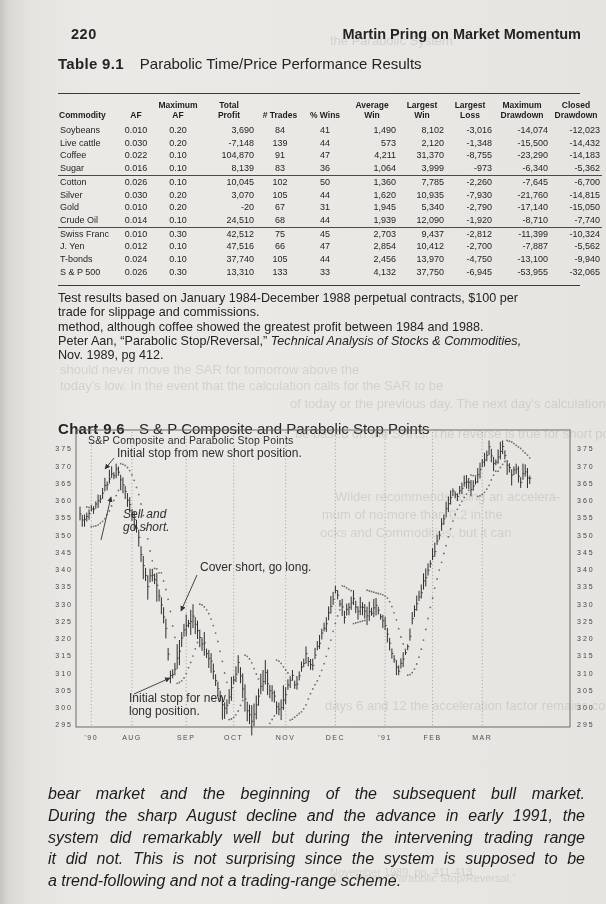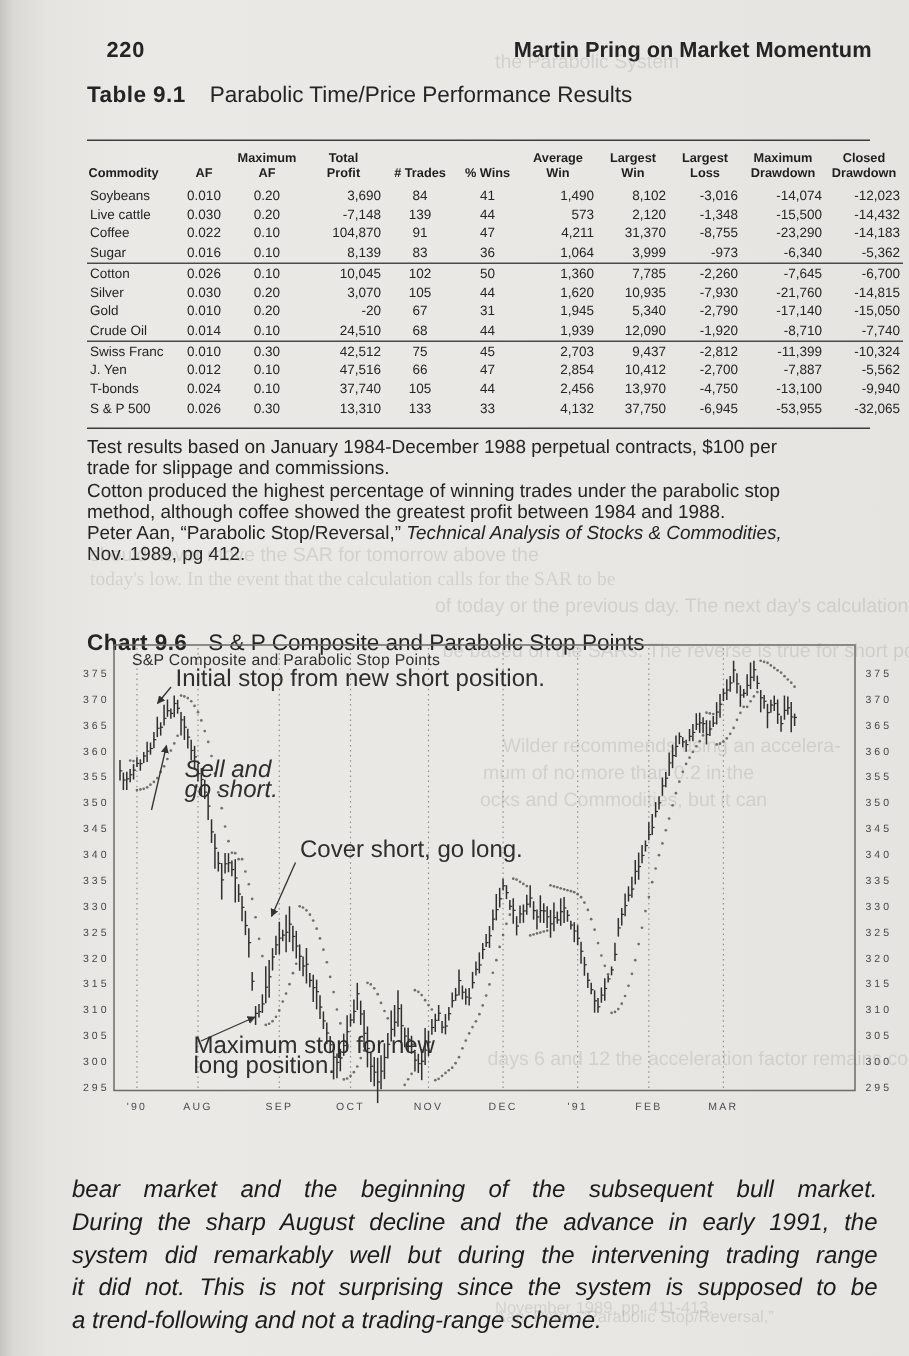--- a/index.html
+++ b/index.html
@@ -29,42 +29,42 @@
   table.results .c8{width:46px;}.results .c9{width:54px;}.results .c10{width:50px;}
   table.results tr.group-end td{border-bottom:1px solid #4a4a4a;margin-left:28px;}
   
   .notes{left:58px;top:291px;width:524px;font-size:12.6px;line-height:14.3px;color:#242424;}
   .notes i{font-style:italic;}
   
   .chart-title{left:58px;top:408px;font-size:15px;white-space:nowrap;margin-top:12px;}
   .chart-title b{margin-right:14px;letter-spacing:.3px;}
   
   .chart-inner-title{left:88px;top:434px;font-size:10.5px;color:#2e2e2e;letter-spacing:.2px;z-index:3;}
-  .ann{font-size:16px;color:#2e2e2e;white-space:pre-line;z-index:3;line-height:12.5px;}
+  .ann{font-size:12px;color:#2e2e2e;white-space:pre-line;z-index:3;line-height:12.5px;}
   .ann.it{font-style:italic;}
   #ann1{left:117px;top:447px;}
   #ann2{left:91px;top:508px;margin-left:32px;}
   #ann3{left:200px;top:561px;text-align:center;}
   #ann4{left:129px;top:692px;}
   
   .body-text{left:48px;top:783px;width:537px;font-size:16px;line-height:21.8px;color:#1c1c1c;font-style:italic;}
   .body-text .jl{text-align:justify;text-align-last:justify;}
   
   .ghost{color:#76756f;opacity:.20;filter:blur(.4px);font-size:13px;white-space:nowrap;z-index:1;}
   .ghost.small{font-size:11px;}
   #chart-svg{position:absolute;left:0;top:0;z-index:2;pointer-events:none;}
 </style>
 </head>
 <body>
 
 <div class="page">
 
   <div class="abs ghost" style="left:330px;top:33px;">the Parabolic System</div>
   <div class="abs ghost" style="left:60px;top:362px;text-align:right;">should never move the SAR for tomorrow above the</div>
-  <div class="abs ghost" style="left:60px;top:378px;font-family:Liberation Serif, serif;">today's low. In the event that the calculation calls for the SAR to be</div>
+  <div class="abs ghost" style="left:60px;top:378px;">today's low. In the event that the calculation calls for the SAR to be</div>
   <div class="abs ghost" style="left:290px;top:396px;">of today or the previous day. The next day's calculation should then</div>
   <div class="abs ghost" style="left:295px;top:426px;">be based on the SARs. The reverse is true for short positions.</div>
   <div class="abs ghost" style="left:335px;top:489px;">Wilder recommends using an accelera-</div>
   <div class="abs ghost" style="left:322px;top:507px;">mum of no more than 0.2 in the</div>
   <div class="abs ghost" style="left:320px;top:525px;">ocks and Commodities, but it can</div>
   <div class="abs ghost" style="left:325px;top:698px;">days 6 and 12 the acceleration factor remains constant at 0.2,</div>
   <div class="abs ghost small" style="left:330px;top:872px;">Aan, Peter, “Parabolic Stop/Reversal,”</div>
   <div class="abs ghost small" style="left:330px;top:866px;">November 1989, pp. 411-413.</div>
 
   <div class="abs pagenum">220</div>
@@ -255,36 +255,35 @@
           <td class="c9">-53,955</td>
           <td class="c10">-32,065</td>
         </tr>
       </tbody>
   </table>
   <div class="abs rule" style="top:285px;"></div>
 
   <div class="abs notes">
     <div>Test results based on January 1984-December 1988 perpetual contracts, $100 per</div>
     <div>trade for slippage and commissions.</div>
-    <div>Cotton produced the highest percentage of winning trades under the parabolic stop</div>
     <div>method, although coffee showed the greatest profit between 1984 and 1988.</div>
     <div><span>Peter Aan, “Parabolic Stop/Reversal,” </span><i>Technical Analysis of Stocks &amp; Commodities,</i></div>
     <div>Nov. 1989, pg 412.</div>
   </div>
 
   <div class="abs chart-title">
     <b>Chart 9.6</b><span>S &amp; P Composite and Parabolic Stop Points</span>
   </div>
 
   <div class="abs chart-inner-title">S&amp;P Composite and Parabolic Stop Points</div>
   <div class="abs ann" id="ann1">Initial stop from new short position.</div>
   <div class="abs ann it" id="ann2">Sell and
 go short.</div>
   <div class="abs ann" id="ann3">Cover short, go long.</div>
-  <div class="abs ann" id="ann4">Maximum stop for new
+  <div class="abs ann" id="ann4">Initial stop for new
 long position.</div>
 
   <svg id="chart-svg" width="606" height="904">
       <defs>
         <marker id="ah" markerWidth="7" markerHeight="7" refX="5.5" refY="3" orient="auto">
           <path d="M0,0 L6,3 L0,6 Z" fill="#333"></path>
         </marker>
       </defs>
       <g stroke="#8f8f8b" stroke-width="0.8" stroke-dasharray="1 2.4">
         <line x1="91.3" y1="432" x2="91.3" y2="726"></line>

